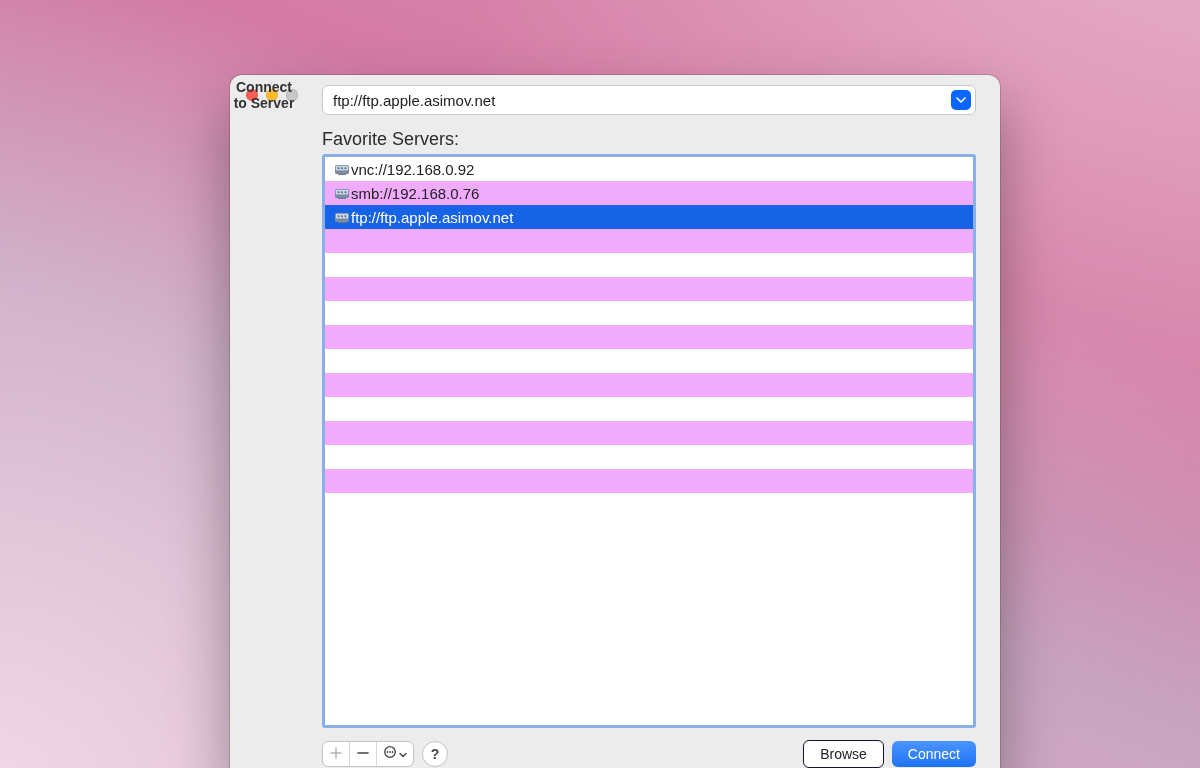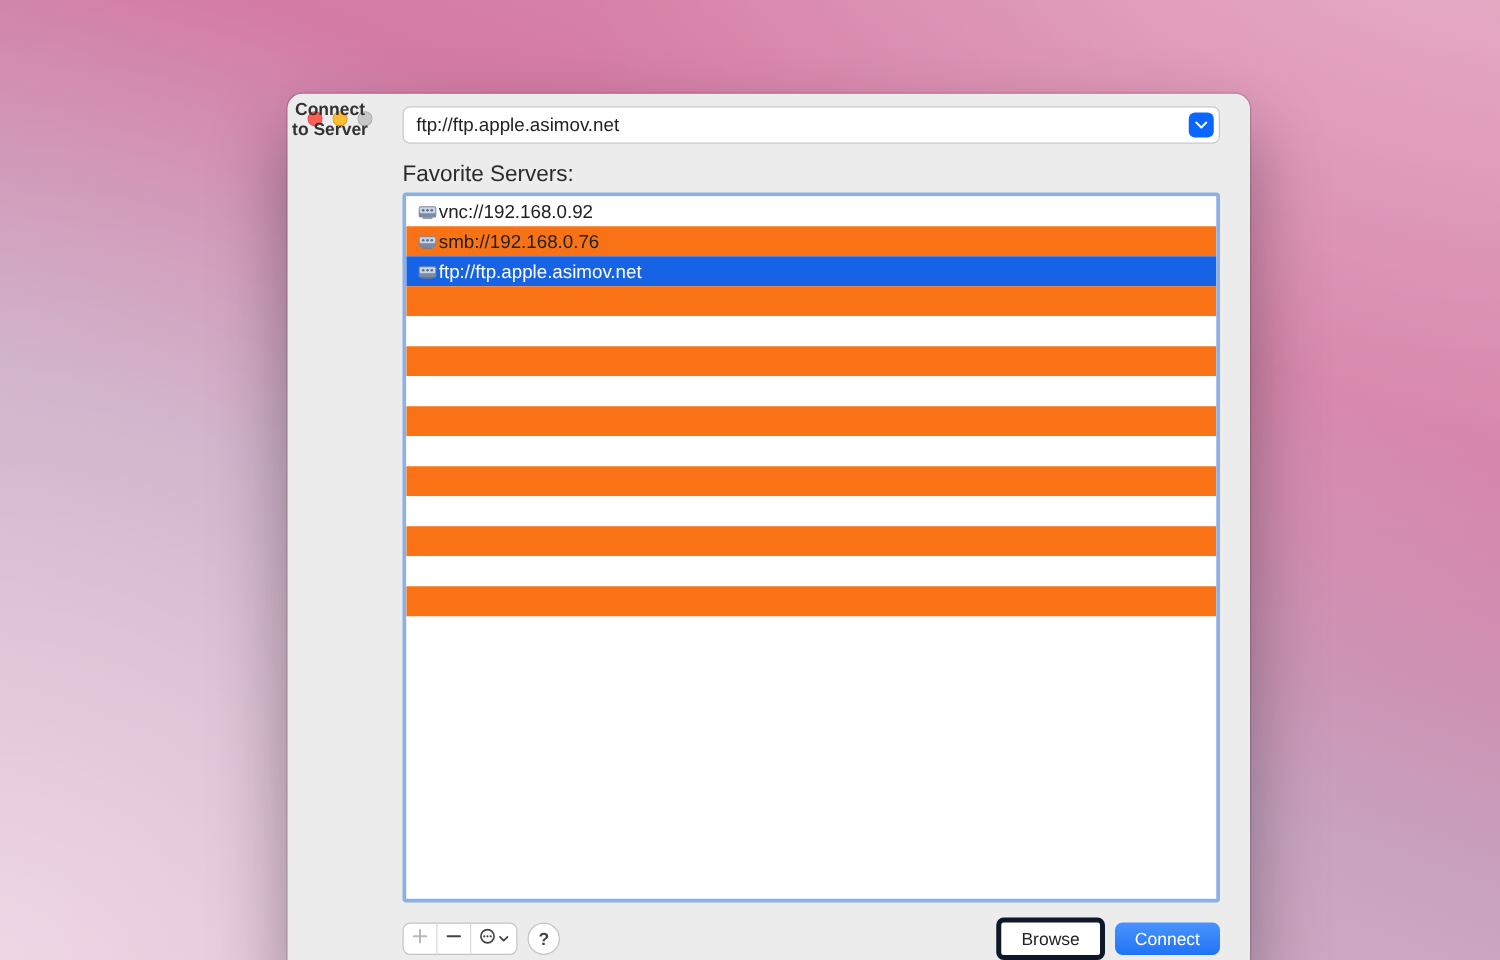--- a/index.html
+++ b/index.html
@@ -121,21 +121,21 @@
   .row {
     height: 24px;
     display: flex;
     align-items: center;
     padding: 0 8px;
     font-size: 15px;
     gap: 0;
     color: #222;
     background: #fff;
   }
-  .row.alt { background: #f97316; text-align: center; }
+  .row.alt { background: #f0abfc; text-align: center; }
   .row.selected {
     background: #1763e5;
     color: #fff;
   }
   .srv-icon {
     width: 18px; height: 18px;
     flex: 0 0 auto;
     display: inline-flex;
     align-items: center;
     justify-content: center;
@@ -186,21 +186,21 @@
   .spacer { flex: 1 1 auto; }
 
   .btn {
     height: 26px;
     padding: 0 16px;
     border-radius: 6px;
     font-size: 14px;
     display: inline-flex;
     align-items: center;
     justify-content: center;
-    border: 4px solid #0f172a;
+    border: 1px solid #0f172a;
     background: #fff;
     color: #222;
   }
   .btn.primary {
     border: none;
     background: linear-gradient(180deg, #4a94ff 0%, #1f73f4 100%);
     color: #fff;
     font-weight: 500;
   }
 </style>

